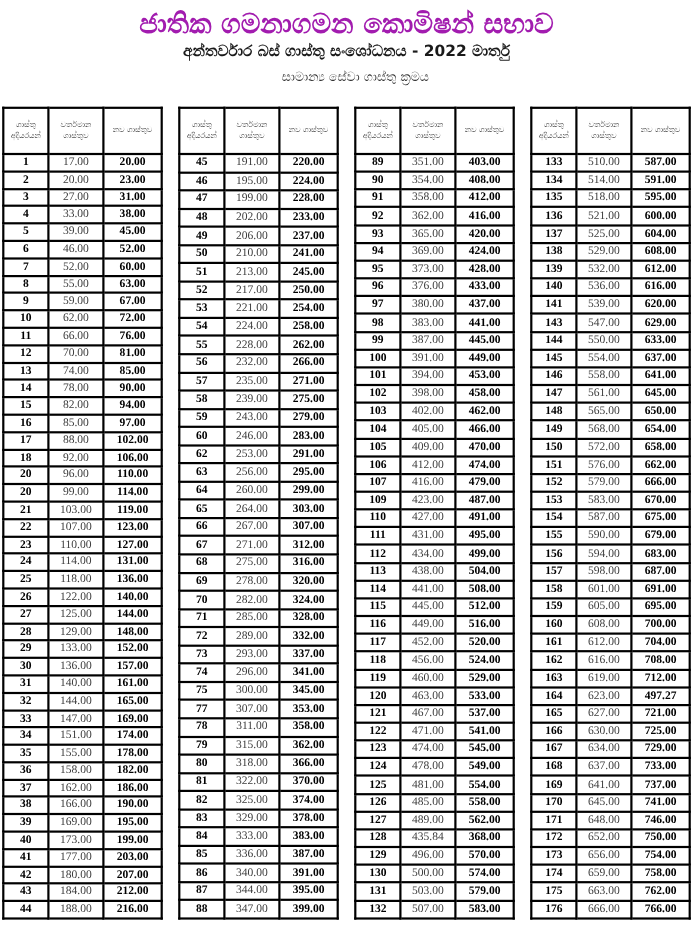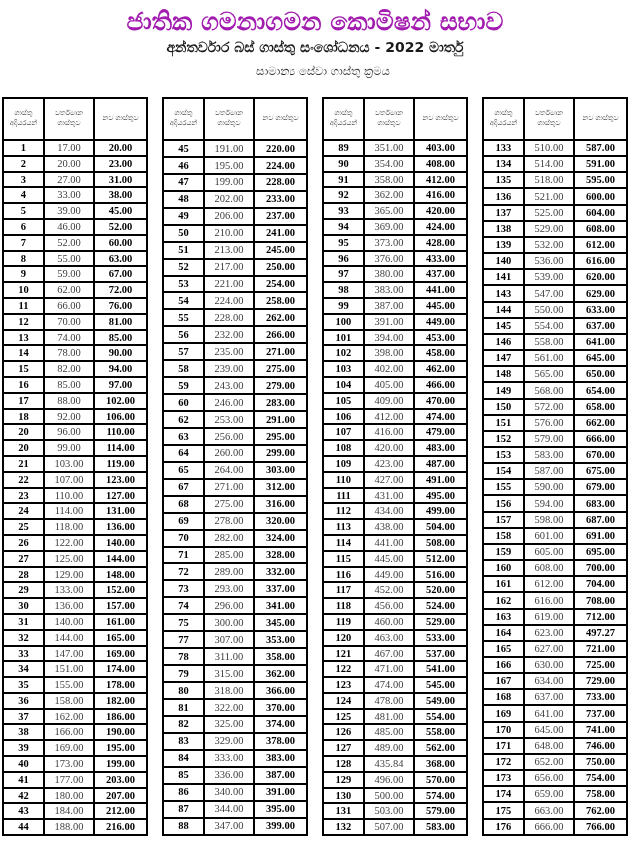--- a/index.html
+++ b/index.html
@@ -434,20 +434,25 @@
             <td class="col-stage">64</td>
             <td class="col-current">260.00</td>
             <td class="col-new">299.00</td>
           </tr>
           <tr>
             <td class="col-stage">65</td>
             <td class="col-current">264.00</td>
             <td class="col-new">303.00</td>
           </tr>
           <tr>
+            <td class="col-stage">66</td>
+            <td class="col-current">267.00</td>
+            <td class="col-new">307.00</td>
+          </tr>
+          <tr>
             <td class="col-stage">67</td>
             <td class="col-current">271.00</td>
             <td class="col-new">312.00</td>
           </tr>
           <tr>
             <td class="col-stage">68</td>
             <td class="col-current">275.00</td>
             <td class="col-new">316.00</td>
           </tr>
           <tr>
@@ -646,25 +651,20 @@
             <td class="col-stage">106</td>
             <td class="col-current">412.00</td>
             <td class="col-new">474.00</td>
           </tr>
           <tr>
             <td class="col-stage">107</td>
             <td class="col-current">416.00</td>
             <td class="col-new">479.00</td>
           </tr>
           <tr>
-            <td class="col-stage">108</td>
-            <td class="col-current">420.00</td>
-            <td class="col-new">483.00</td>
-          </tr>
-          <tr>
             <td class="col-stage">109</td>
             <td class="col-current">423.00</td>
             <td class="col-new">487.00</td>
           </tr>
           <tr>
             <td class="col-stage">110</td>
             <td class="col-current">427.00</td>
             <td class="col-new">491.00</td>
           </tr>
           <tr>

